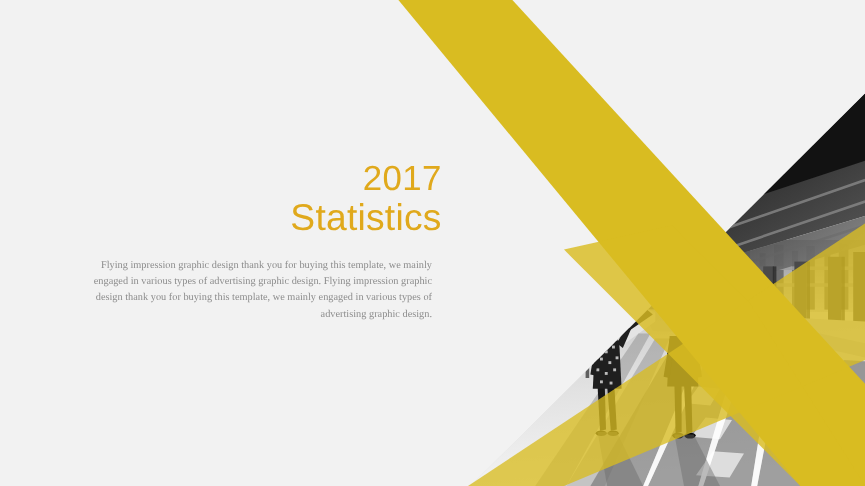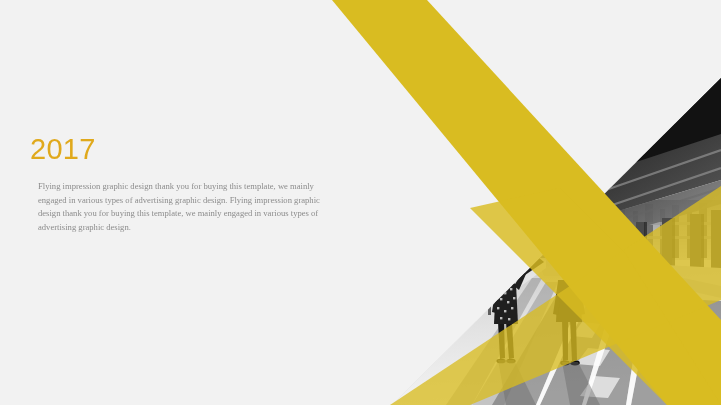--- a/index.html
+++ b/index.html
@@ -41,24 +41,24 @@
     position: absolute;
     left: 0; top: 0;
     width: 721px; height: 405px;
     pointer-events: none;
   }
   .band svg { display: block; width: 721px; height: 405px; }
 
   
   .text-block {
     position: absolute;
-    left: 30px;
+    left: 48px;
     top: 132px;
     width: 320px;
-    text-align: left;
+    text-align: right;
   }
   .title-year {
     font-size: 29px;
     line-height: 34px;
     color: #e0a91c;
     font-weight: 400;
     letter-spacing: 0.3px;
   }
   .title-main {
     font-size: 31px;
@@ -275,16 +275,17 @@
       </g>
 
       <g>
         <polygon points="560,188 625,253 721,405 667,405 470,208" fill="#d9bc21" opacity="0.82"></polygon>
       </g>
     </svg>
   </div>
 
   <div class="text-block">
     <div class="title-year">2017</div>
+    <div class="title-main">Statistics</div>
     <div class="body-text">Flying impression graphic design thank you for buying this template, we mainly engaged in various types of advertising graphic design. Flying impression graphic design thank you for buying this template, we mainly engaged in various types of advertising graphic design.</div>
   </div>
 
 </div>
 
 </body></html>

